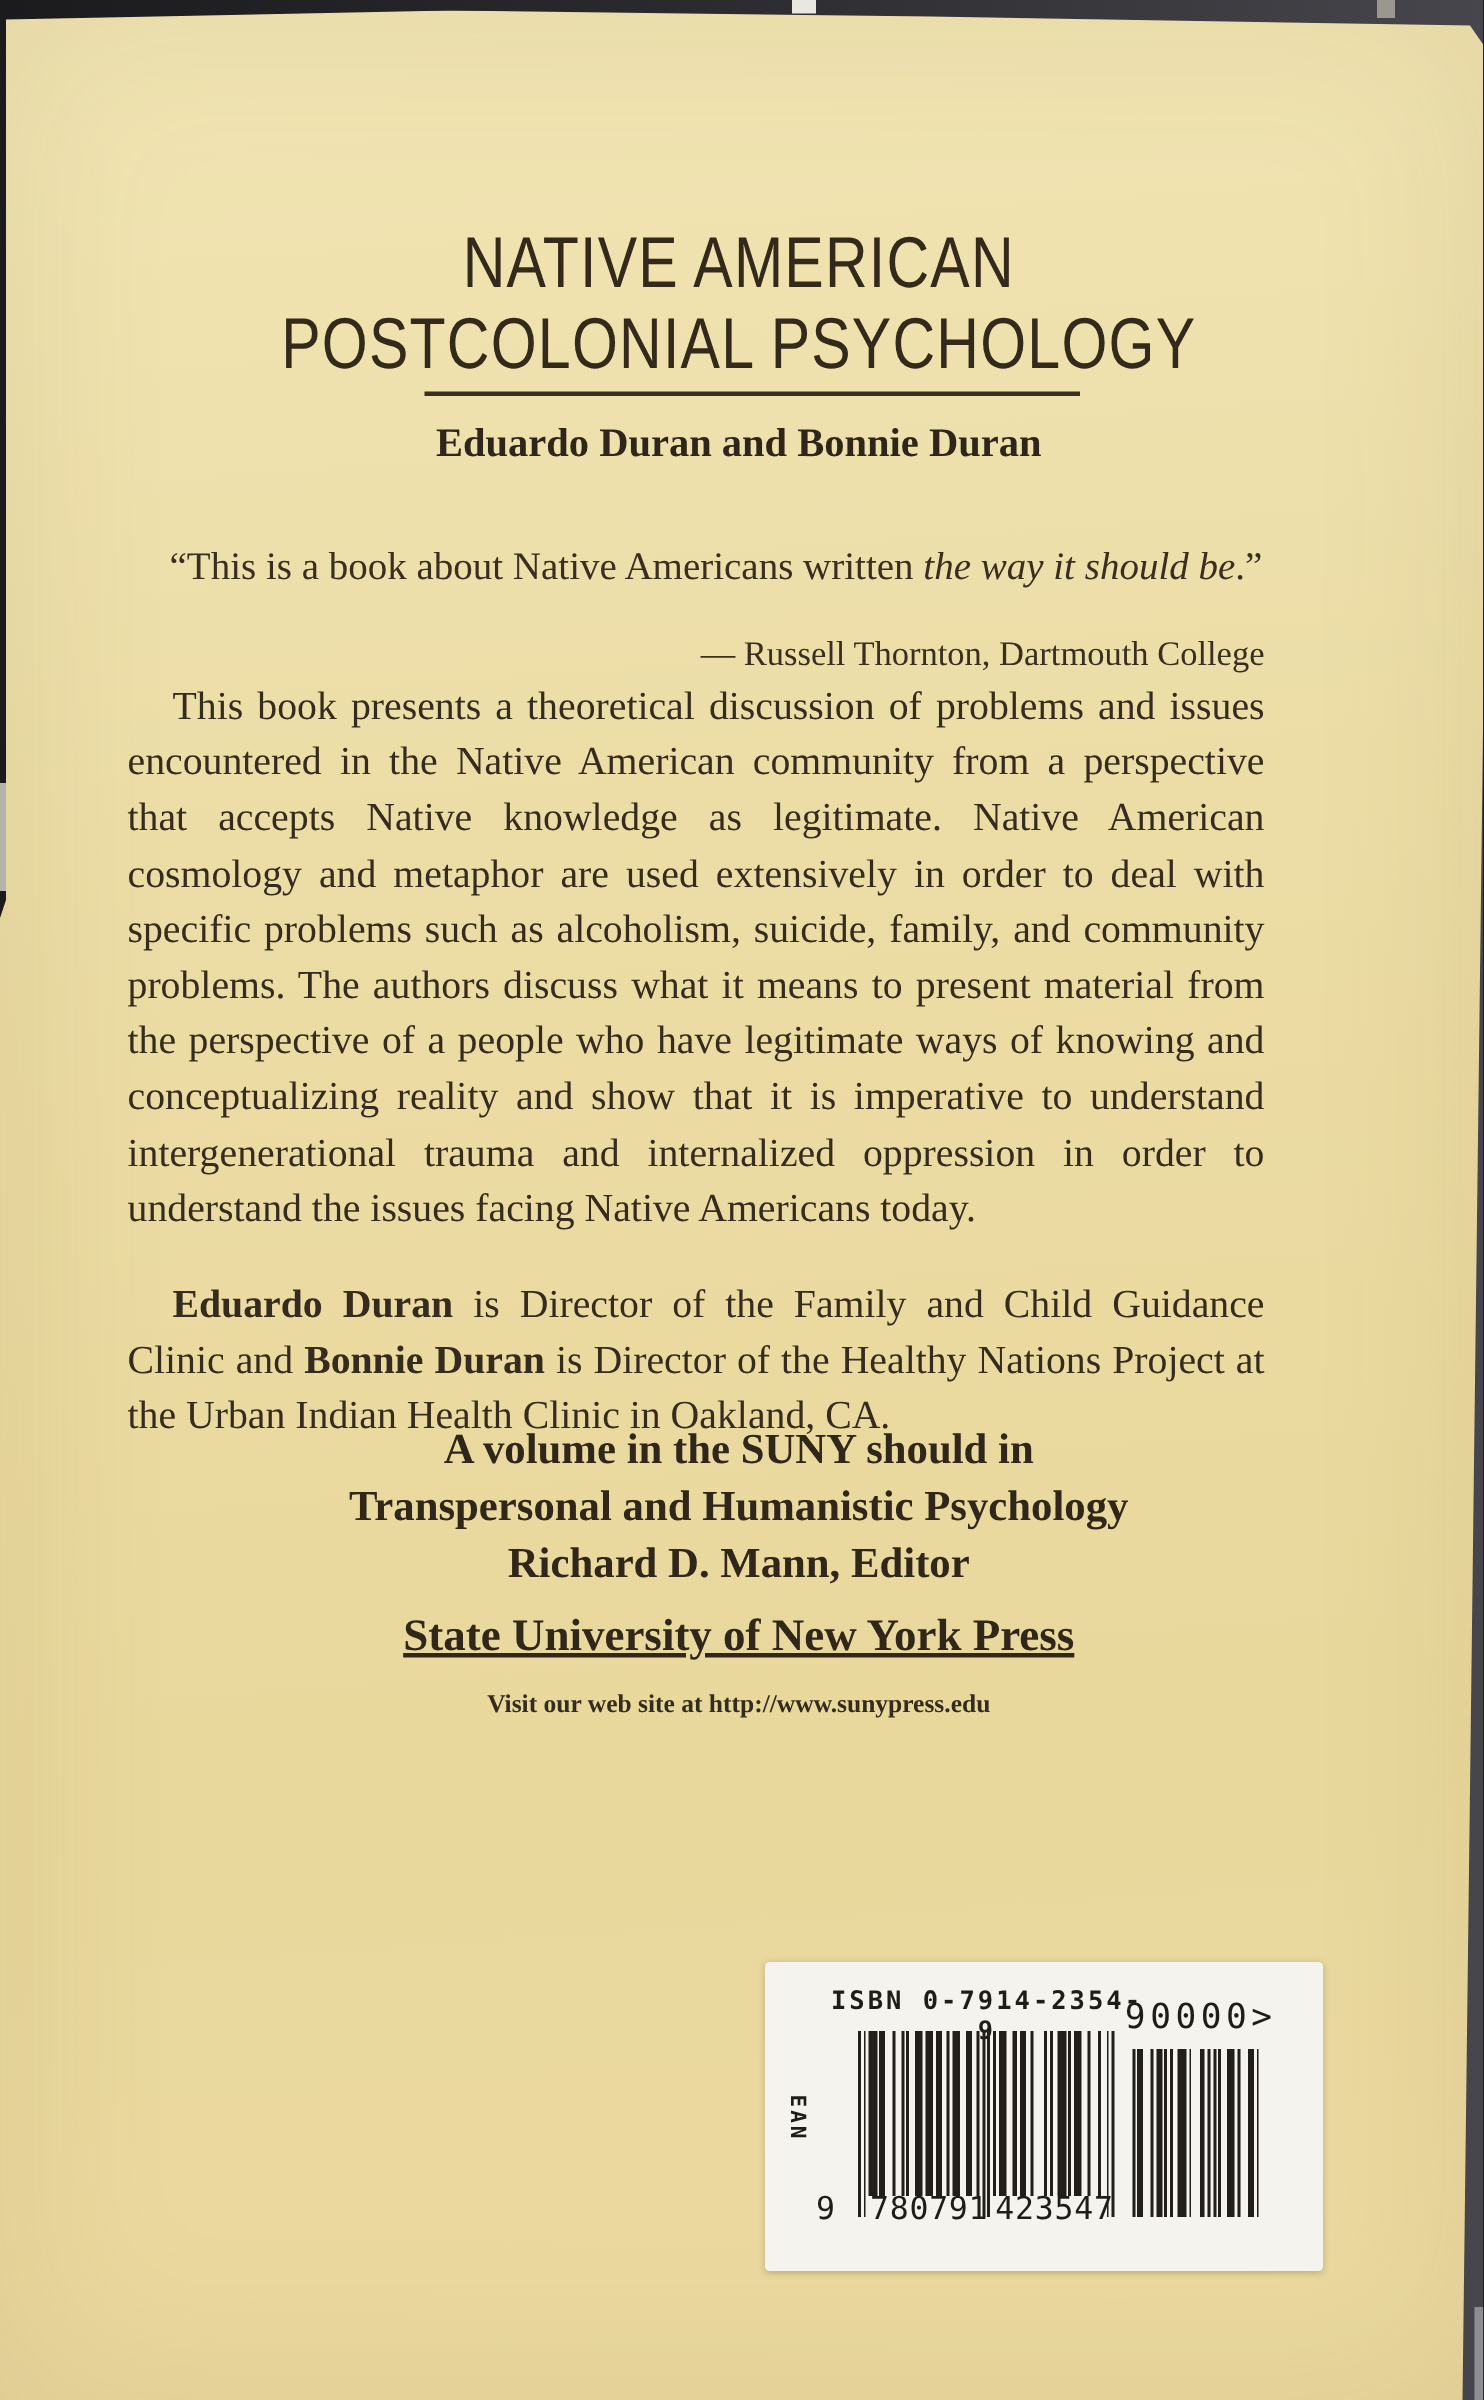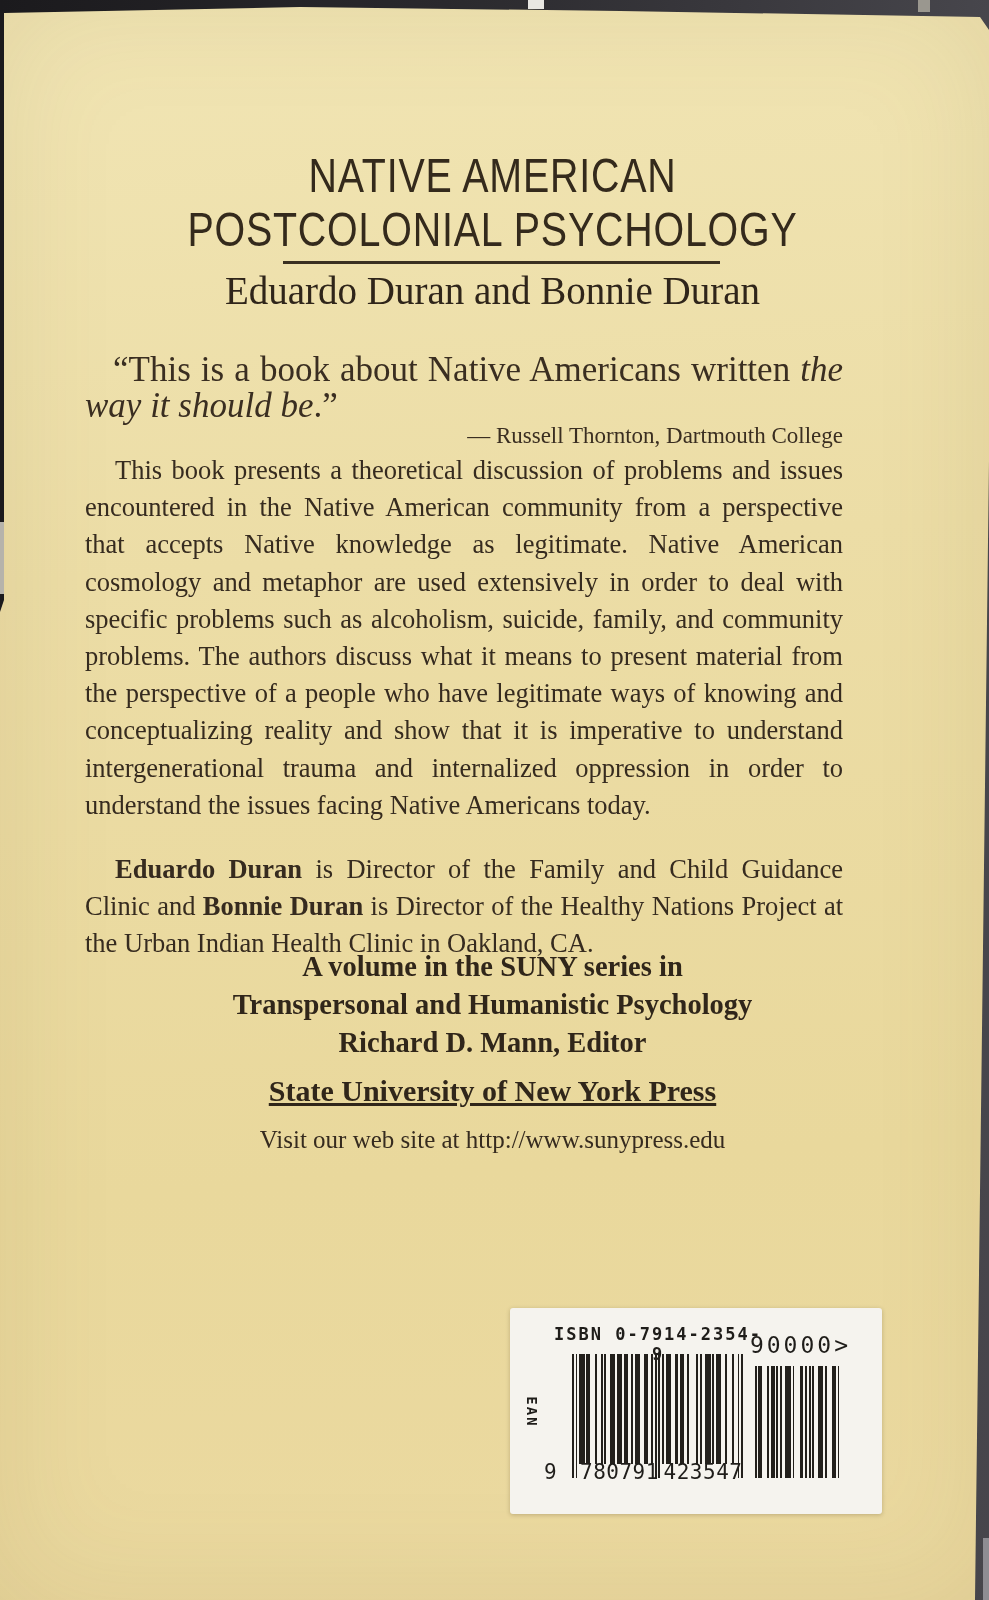--- a/index.html
+++ b/index.html
@@ -26,35 +26,35 @@
   .col-block{position:absolute;left:85px;width:758px;}
 
   .title-line{
     font-family:"Liberation Sans",sans-serif;font-weight:400;font-size:48px;
     letter-spacing:1px;color:#342a1c;transform:scaleX(0.82);transform-origin:50% 50%;
     white-space:nowrap;
   }
   #title1{top:148px;}
   #title2{top:202px;}
   #rule{position:absolute;left:283px;top:261px;width:437px;height:3px;background:#3a3021;}
-  #authors{top:268px;font-weight:normal;font-size:39px;color:#2f251a;}
+  #authors{top:280px;font-weight:bold;font-size:27px;color:#2f251a;}
 
-  #quote{top:352px;font-size:35px;line-height:36px;text-align:justify;text-indent:28px;color:#3a2e21;}
+  #quote{top:352px;font-size:26px;line-height:52px;text-align:justify;text-indent:28px;color:#3a2e21;}
   #quote em{font-style:italic;}
   #attr{top:423px;font-size:23px;text-align:right;color:#3a2e21;}
 
   #desc{top:452px;margin:0;font-size:26.5px;line-height:37.2px;text-align:justify;
         text-indent:30px;color:#362b1f;}
   #bio{top:851px;margin:0;font-size:26.5px;line-height:37.2px;text-align:justify;
        text-indent:30px;color:#362b1f;}
   #bio b{font-weight:bold;}
 
   #series{top:948px;font-weight:bold;font-size:28.5px;line-height:38px;color:#30261a;}
   #publisher{top:1074px;font-weight:bold;font-size:30px;color:#30261a;text-decoration:underline;}
-  #website{top:1126px;font-size:25px;color:#362b1f;}
+  #website{top:1126px;font-size:17px;color:#362b1f;font-weight:bold;}
 
   
   #label{
     position:absolute;left:510px;top:1308px;width:372px;height:206px;
     background:#f5f3ee;border-radius:3px;box-shadow:0 1px 4px rgba(60,45,10,.25);
   }
   .mono{font-family:"DejaVu Sans Mono","Liberation Mono",monospace;color:#1f1d1a;}
   #isbn{position:absolute;left:40px;top:16px;width:216px;text-align:center;
         font-size:17px;letter-spacing:2px;font-weight:bold;}
   #ean-vert{position:absolute;left:6px;top:96px;font-size:14px;font-weight:bold;
@@ -86,21 +86,21 @@
     <div id="authors" class="center-block">Eduardo Duran and Bonnie Duran</div>
 
     <div id="quote" class="col-block"><span>“This is a book about Native Americans written </span><em>the way it should be</em><span>.”</span></div>
     <div id="attr" class="col-block">— Russell Thornton, Dartmouth College</div>
 
     <p id="desc" class="col-block">This book presents a theoretical discussion of problems and issues encountered in the Native American community from a perspective that accepts Native knowledge as legitimate. Native American cosmology and metaphor are used extensively in order to deal with specific problems such as alcoholism, suicide, family, and community problems. The authors discuss what it means to present material from the perspective of a people who have legitimate ways of knowing and conceptualizing reality and show that it is imperative to understand intergenerational trauma and internalized oppression in order to understand the issues facing Native Americans today.</p>
 
     <p id="bio" class="col-block"><b>Eduardo Duran</b><span> is Director of the Family and Child Guidance Clinic and </span><b>Bonnie Duran</b><span> is Director of the Healthy Nations Project at the Urban Indian Health Clinic in Oakland, CA.</span></p>
 
     <div id="series" class="center-block">
-      <div>A volume in the SUNY series in</div>
+      <div>A volume in the SUNY should in</div>
       <div>Transpersonal and Humanistic Psychology</div>
       <div>Richard D. Mann, Editor</div>
     </div>
 
     <div id="publisher" class="center-block">State University of New York Press</div>
     <div id="website" class="center-block">Visit our web site at http://www.sunypress.edu</div>
 
     <div id="label">
       <div id="isbn" class="mono">ISBN 0-7914-2354-9</div>
       <div id="ean-vert" class="mono">EAN</div>

